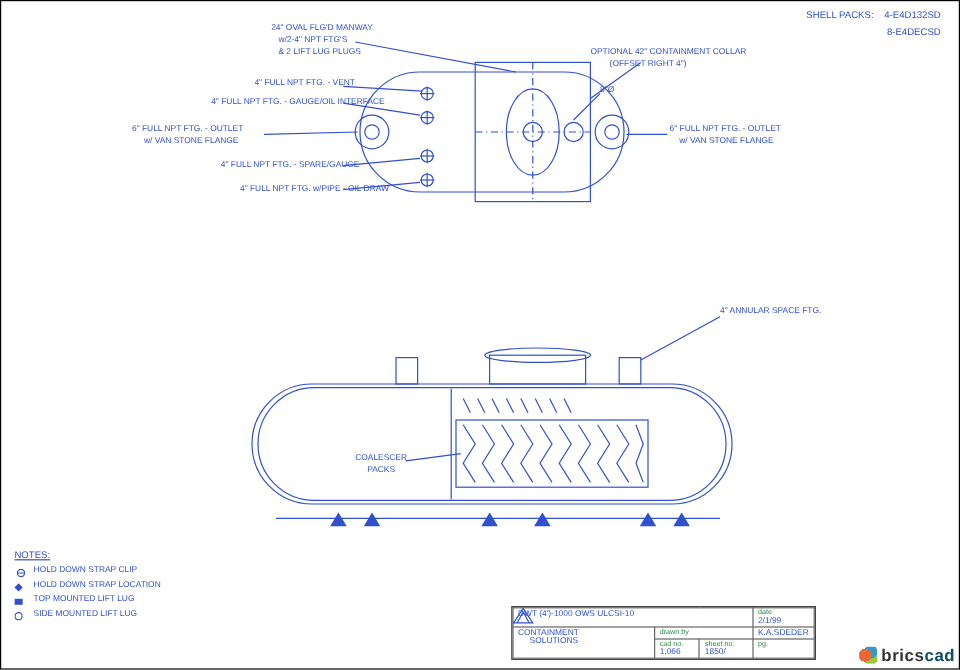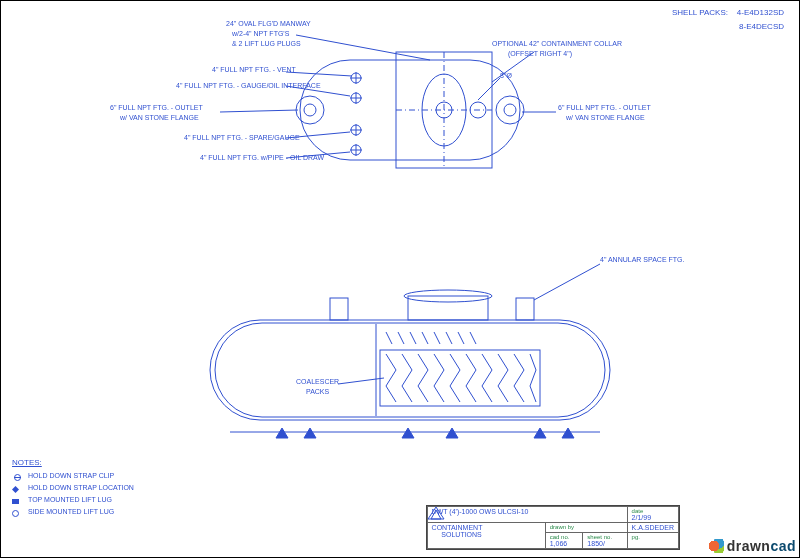--- a/index.html
+++ b/index.html
@@ -196,14 +196,14 @@
     <td>
             <div class="tb-lbl">pg.</div>
             <div class="tb-val"></div>
           </td>
   </tr>
 </tbody>
     </table>
 </div>
 
 <div class="logo">
-  <span class="motif"></span><span class="b">drawn</span><span class="r">cad</span>
+  <span class="motif"></span><span class="b">brics</span><span class="r">cad</span>
 </div>
 
 </body></html>

